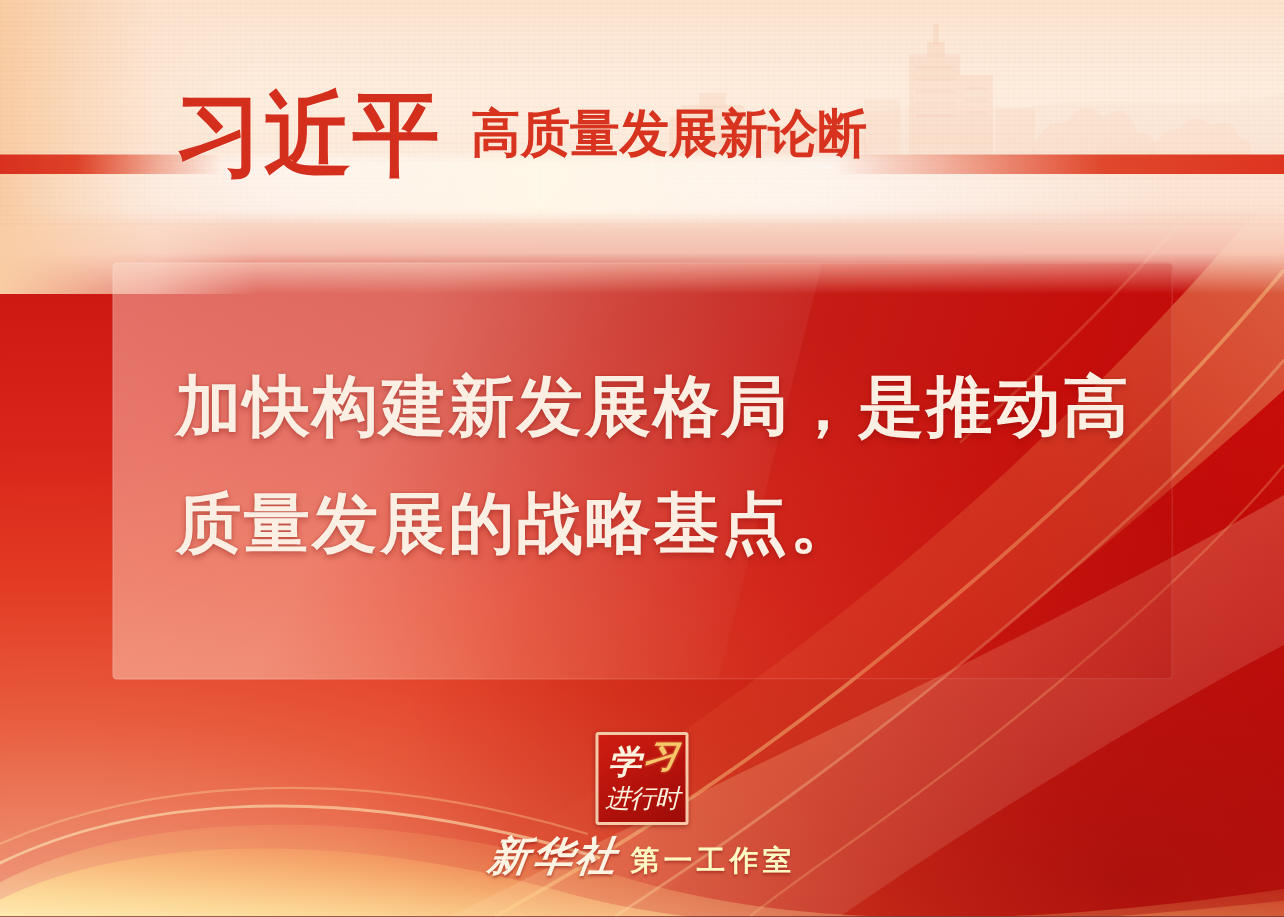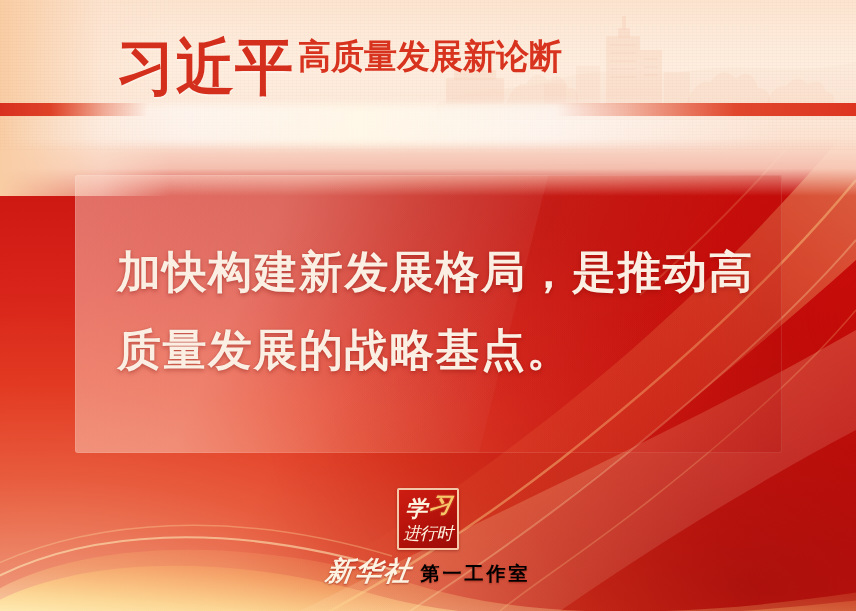--- a/index.html
+++ b/index.html
@@ -87,22 +87,22 @@
     left:0; width:148px;
     background:linear-gradient(90deg,#d8301f 0%, #de4128 34%, rgba(226,90,60,.45) 70%, rgba(230,120,90,0) 100%);
   }
   .rule-right{
     right:0; width:300px;
     background:linear-gradient(270deg,#dd3420 0%, #e0472c 40%, rgba(228,95,64,.42) 76%, rgba(232,130,100,0) 100%);
   }
 
   
   .title-row{
-    position:absolute; left:117px; top:40px;
-    display:flex; align-items:flex-start; gap:4px;
+    position:absolute; left:117px; top:62px;
+    display:flex; align-items:center; gap:20px;
   }
   .title-main{
     font-family:"DejaVu Sans","Liberation Sans",sans-serif;
     font-size:58px; line-height:1;
     font-weight:700;
     letter-spacing:1px;
     color:#d42e1c;
     transform:scaleY(1.06);
     transform-origin:bottom left;
     text-shadow:0 1px 0 rgba(255,255,255,.35);
@@ -210,21 +210,21 @@
     font-size:27px; font-weight:700;
     font-style:italic;
     color:#fdf3e2;
     letter-spacing:2px;
     text-shadow:0 1px 2px rgba(120,8,4,.5);
     transform:skewX(-8deg);
   }
   .footer-studio{
     font-family:"DejaVu Sans","Liberation Sans",sans-serif;
     font-size:19px; font-weight:700;
-    color:#000000;
+    color:#fef9c3;
     letter-spacing:3px;
     text-shadow:0 1px 2px rgba(120,8,4,.45);
   }
 </style>
 </head>
 <body>
 
 <div class="poster">
 
   <div class="bg-base"></div>

